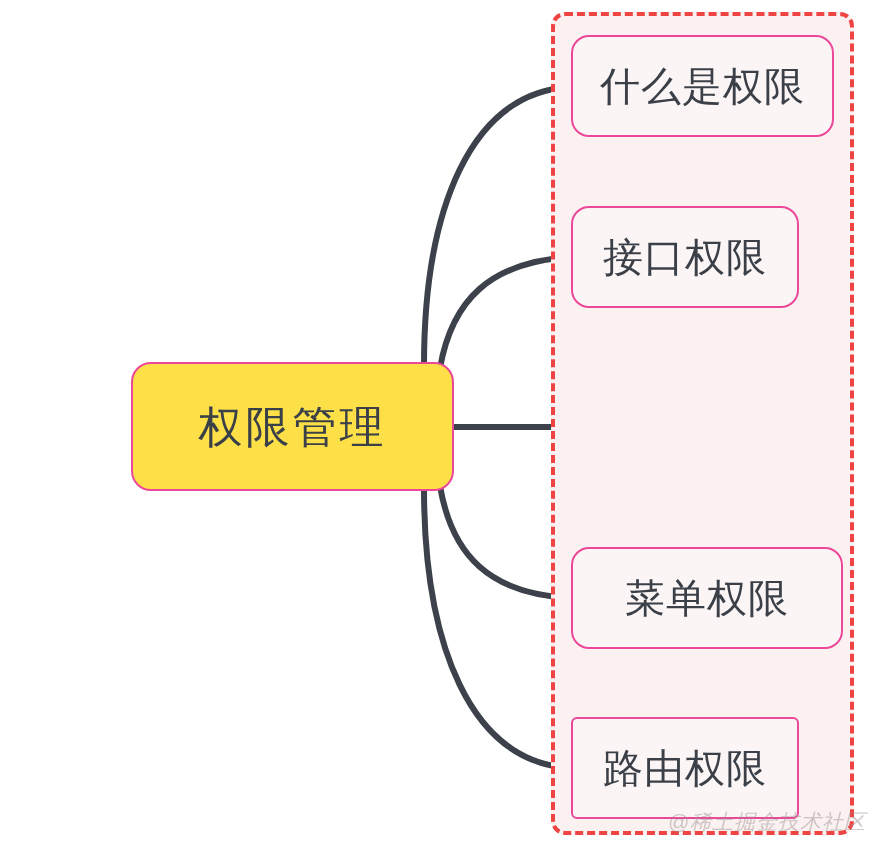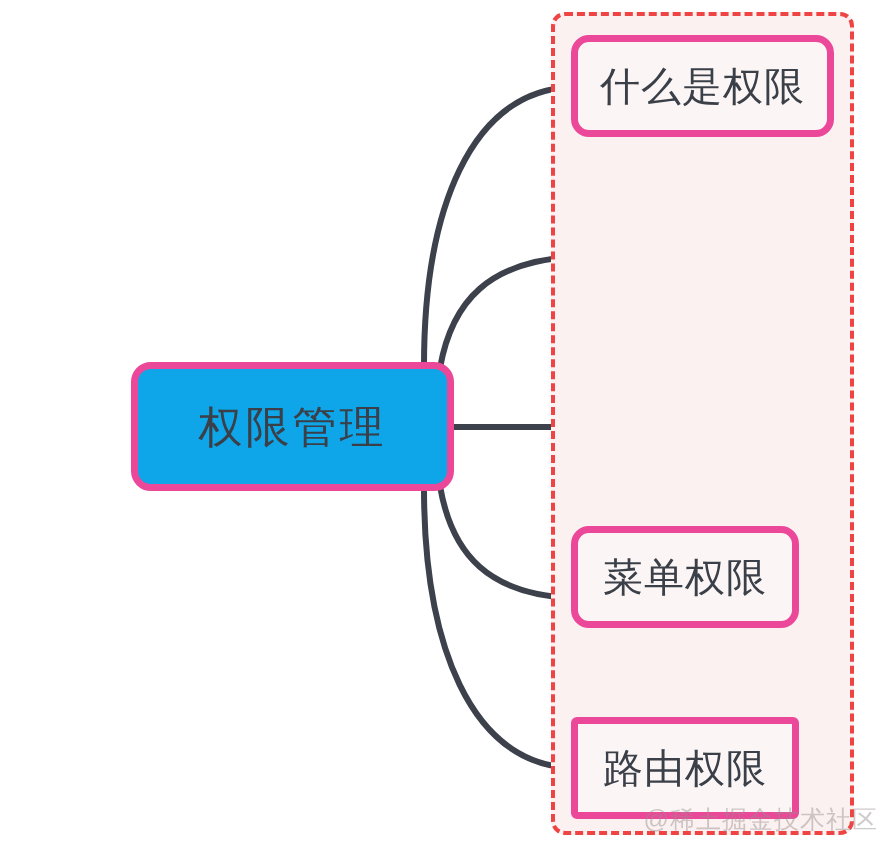--- a/index.html
+++ b/index.html
@@ -36,61 +36,62 @@
     border: 4px dashed #EF4444;
     border-radius: 14px;
     z-index: 1;
   }
   .node {
     position: absolute;
     box-sizing: border-box;
     display: flex;
     align-items: center;
     justify-content: center;
-    border: 7px solid #ec4899;
+    border: 2px solid #ec4899;
     border-radius: 18px;
     z-index: 3;
   }
   .node-label {
     color: #3A3F48;
     font-size: 40px;
     letter-spacing: 1px;
     line-height: 1;
     white-space: nowrap;
   }
   .node.root {
     left: 131px;
     top: 362px;
     width: 323px;
     height: 129px;
-    background: #0ea5e9;
+    background: #fde047;
     border-radius: 20px;
   }
   .node.root .node-label {
     font-size: 44px;
     letter-spacing: 3px;
   }
   .node.child {
     background: #FBF6F5;
   }
   .node.child-0 { left: 571px; top: 35px;  width: 263px; height: 102px; }
   .node.child-1 { left: 571px; top: 206px; width: 228px; height: 102px; }
   .node.child-2 { left: 571px; top: 376px; width: 228px; height: 102px; }
-  .node.child-3 { left: 571px; top: 526px; width: 228px; height: 102px; }
+  .node.child-3 { left: 571px; top: 547px; width: 272px; height: 102px; }
   .node.child-4 { left: 571px; top: 717px; width: 228px; height: 102px; border-radius: 6px; }
 
   .watermark {
     position: absolute;
-    right: 8px;
+    right: 20px;
     bottom: 16px;
     color: rgba(150, 140, 140, 0.45);
-    font-size: 25px;
+    font-size: 21px;
     letter-spacing: 1px;
     z-index: 4;
     white-space: nowrap;
+    font-style: italic;
   }
 </style>
 </head>
 <body>
 
 <div id="canvas">
 
   <div class="group-region"></div>
 
   <svg id="edges" viewBox="0 0 886 852">
@@ -104,20 +105,23 @@
   </svg>
 
   <div class="node root">
     <span class="node-label">权限管理</span>
   </div>
 
   <div class="node child child-0">
     <span class="node-label">什么是权限</span>
   </div>
 
+  <div class="node child child-1">
+    <span class="node-label">接口权限</span>
+  </div>
 
 
   <div class="node child child-3">
     <span class="node-label">菜单权限</span>
   </div>
 
   <div class="node child child-4">
     <span class="node-label">路由权限</span>
   </div>
 

